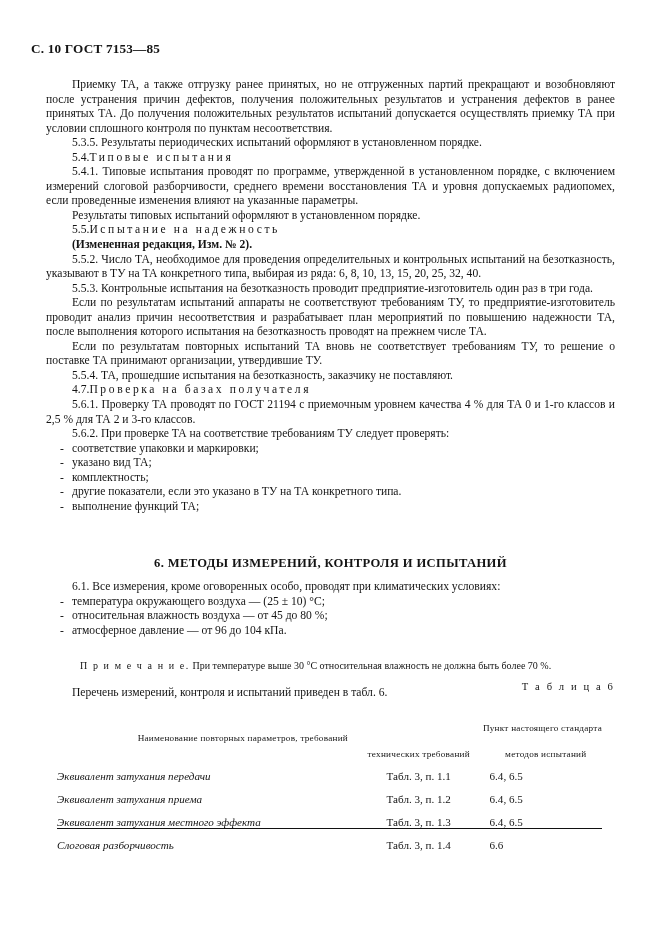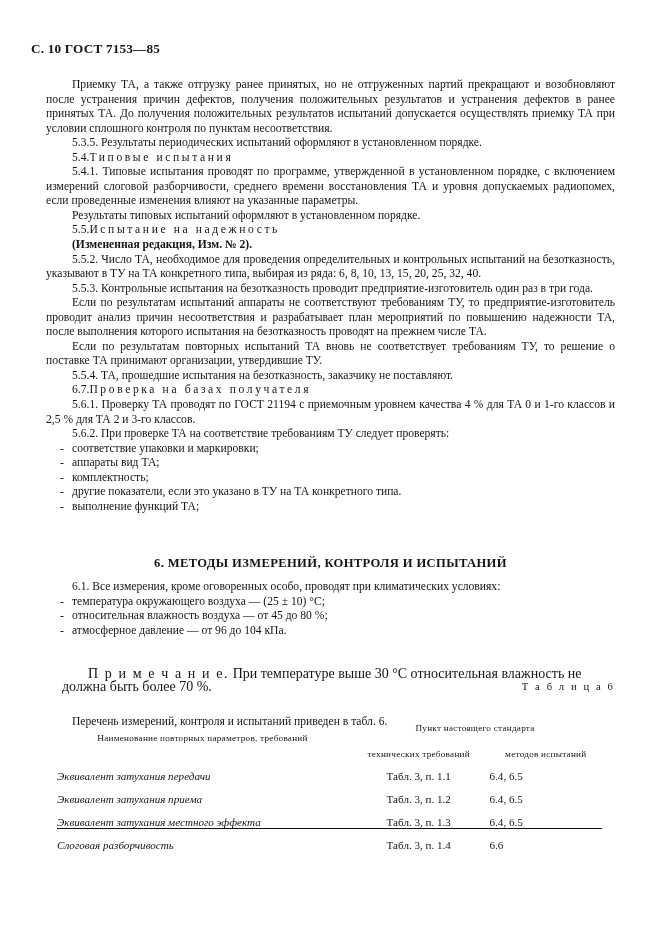--- a/index.html
+++ b/index.html
@@ -82,23 +82,23 @@
     font-weight: bold;
     letter-spacing: 0.35px;
   }
   .block2 {
     position: absolute;
     left: 46px;
     top: 580px;
     width: 569px;
   }
   .note {
-    font-size: 14px;
+    font-size: 10px;
     line-height: 13px;
-    margin: 16px;
+    margin: 8px;
     text-indent: 26px;
   }
   .note .sp {
     letter-spacing: 1.6px;
   }
   .tbl-caption {
     position: absolute;
     right: 46px;
     top: 681px;
     font-size: 10.6px;
@@ -118,21 +118,21 @@
     border: 0;
     padding: 0;
     font-weight: normal;
     vertical-align: middle;
   }
   .r-top td, .r-top th {
     border-top: 1.6px solid #111;
   }
   .hdr-main {
     height: 31px;
-    text-align: center;
+    text-align: right;
     font-size: 9.2px;
     letter-spacing: 0.25px;
   }
   .hdr-sub {
     height: 21px;
     text-align: center;
     font-size: 9.2px;
     letter-spacing: 0.25px;
   }
   .cell-vl {
@@ -190,28 +190,28 @@
 
     <p class="par"><span>5.5.</span><span class="ls">Испытание на надежность</span></p>
 
     <p class="par bold">(Измененная редакция, Изм. № 2).</p>
     <p class="par">5.5.2.  Число ТА, необходимое для проведения определительных и контрольных испытаний на безотказность, указывают в ТУ на ТА конкретного типа, выбирая из ряда: 6, 8, 10, 13, 15, 20, 25, 32, 40.</p>
     <p class="par">5.5.3.  Контрольные испытания на безотказность проводит предприятие-изготовитель один раз в три года.</p>
     <p class="par">Если по результатам испытаний аппараты не соответствуют требованиям ТУ, то предприятие-изготовитель проводит анализ причин несоответствия и разрабатывает план мероприятий по повышению надежности ТА, после выполнения которого испытания на безотказность проводят на прежнем числе ТА.</p>
     <p class="par">Если по результатам повторных испытаний ТА вновь не соответствует требованиям ТУ, то решение о поставке ТА принимают организации, утвердившие ТУ.</p>
     <p class="par">5.5.4.  ТА, прошедшие испытания на безотказность, заказчику не поставляют.</p>
 
-    <p class="par"><span>6.7.</span><span class="ls">Проверка на базах получателя</span></p>
+    <p class="par"><span>4.7.</span><span class="ls">Проверка на базах получателя</span></p>
 
     <p class="par">5.6.1.  Проверку ТА проводят по ГОСТ 21194 с приемочным уровнем качества 4 % для ТА 0 и 1-го классов и 2,5 % для ТА 2 и 3-го классов.</p>
     <p class="par">5.6.2.  При проверке ТА на соответствие требованиям ТУ следует проверять:</p>
 
     <ul class="dashlist">
       <li>соответствие упаковки и маркировки;</li>
-      <li>аппараты вид ТА;</li>
+      <li>указано вид ТА;</li>
       <li>комплектность;</li>
       <li>другие показатели, если это указано в ТУ на ТА конкретного типа.</li>
       <li>выполнение функций ТА;</li>
     </ul>
 
   </div>
 
   <div class="sect-title">6. МЕТОДЫ ИЗМЕРЕНИЙ, КОНТРОЛЯ И ИСПЫТАНИЙ</div>
 
   <div class="block2">

